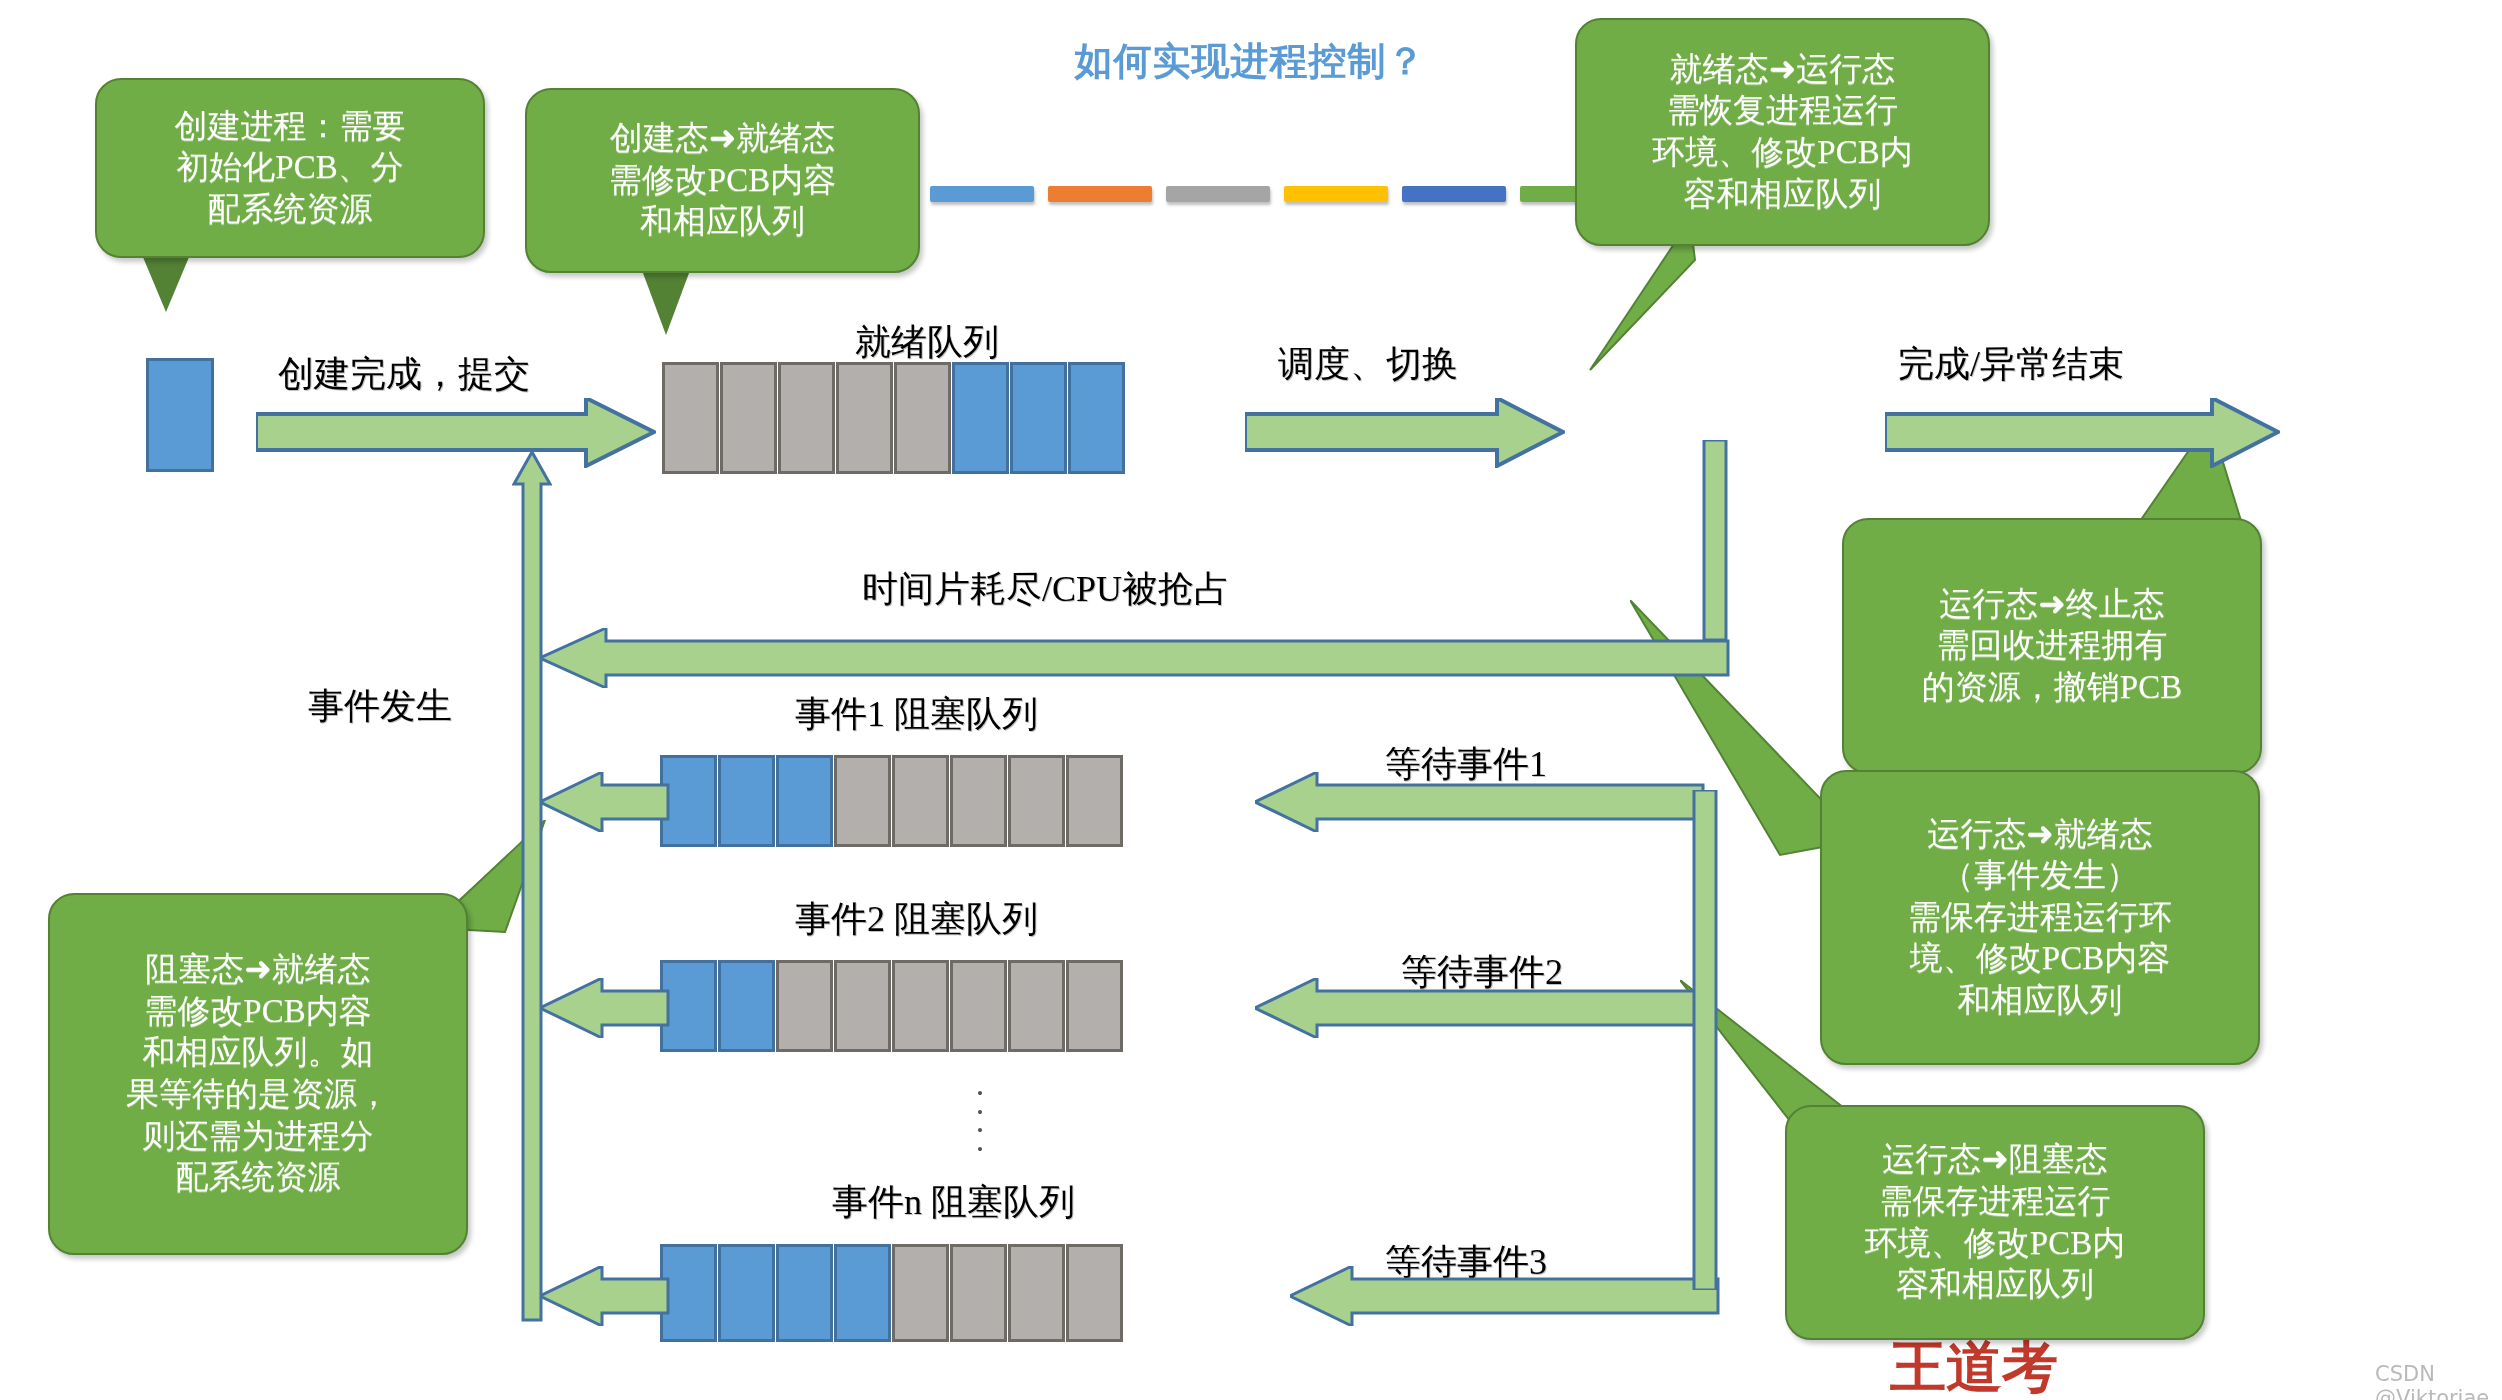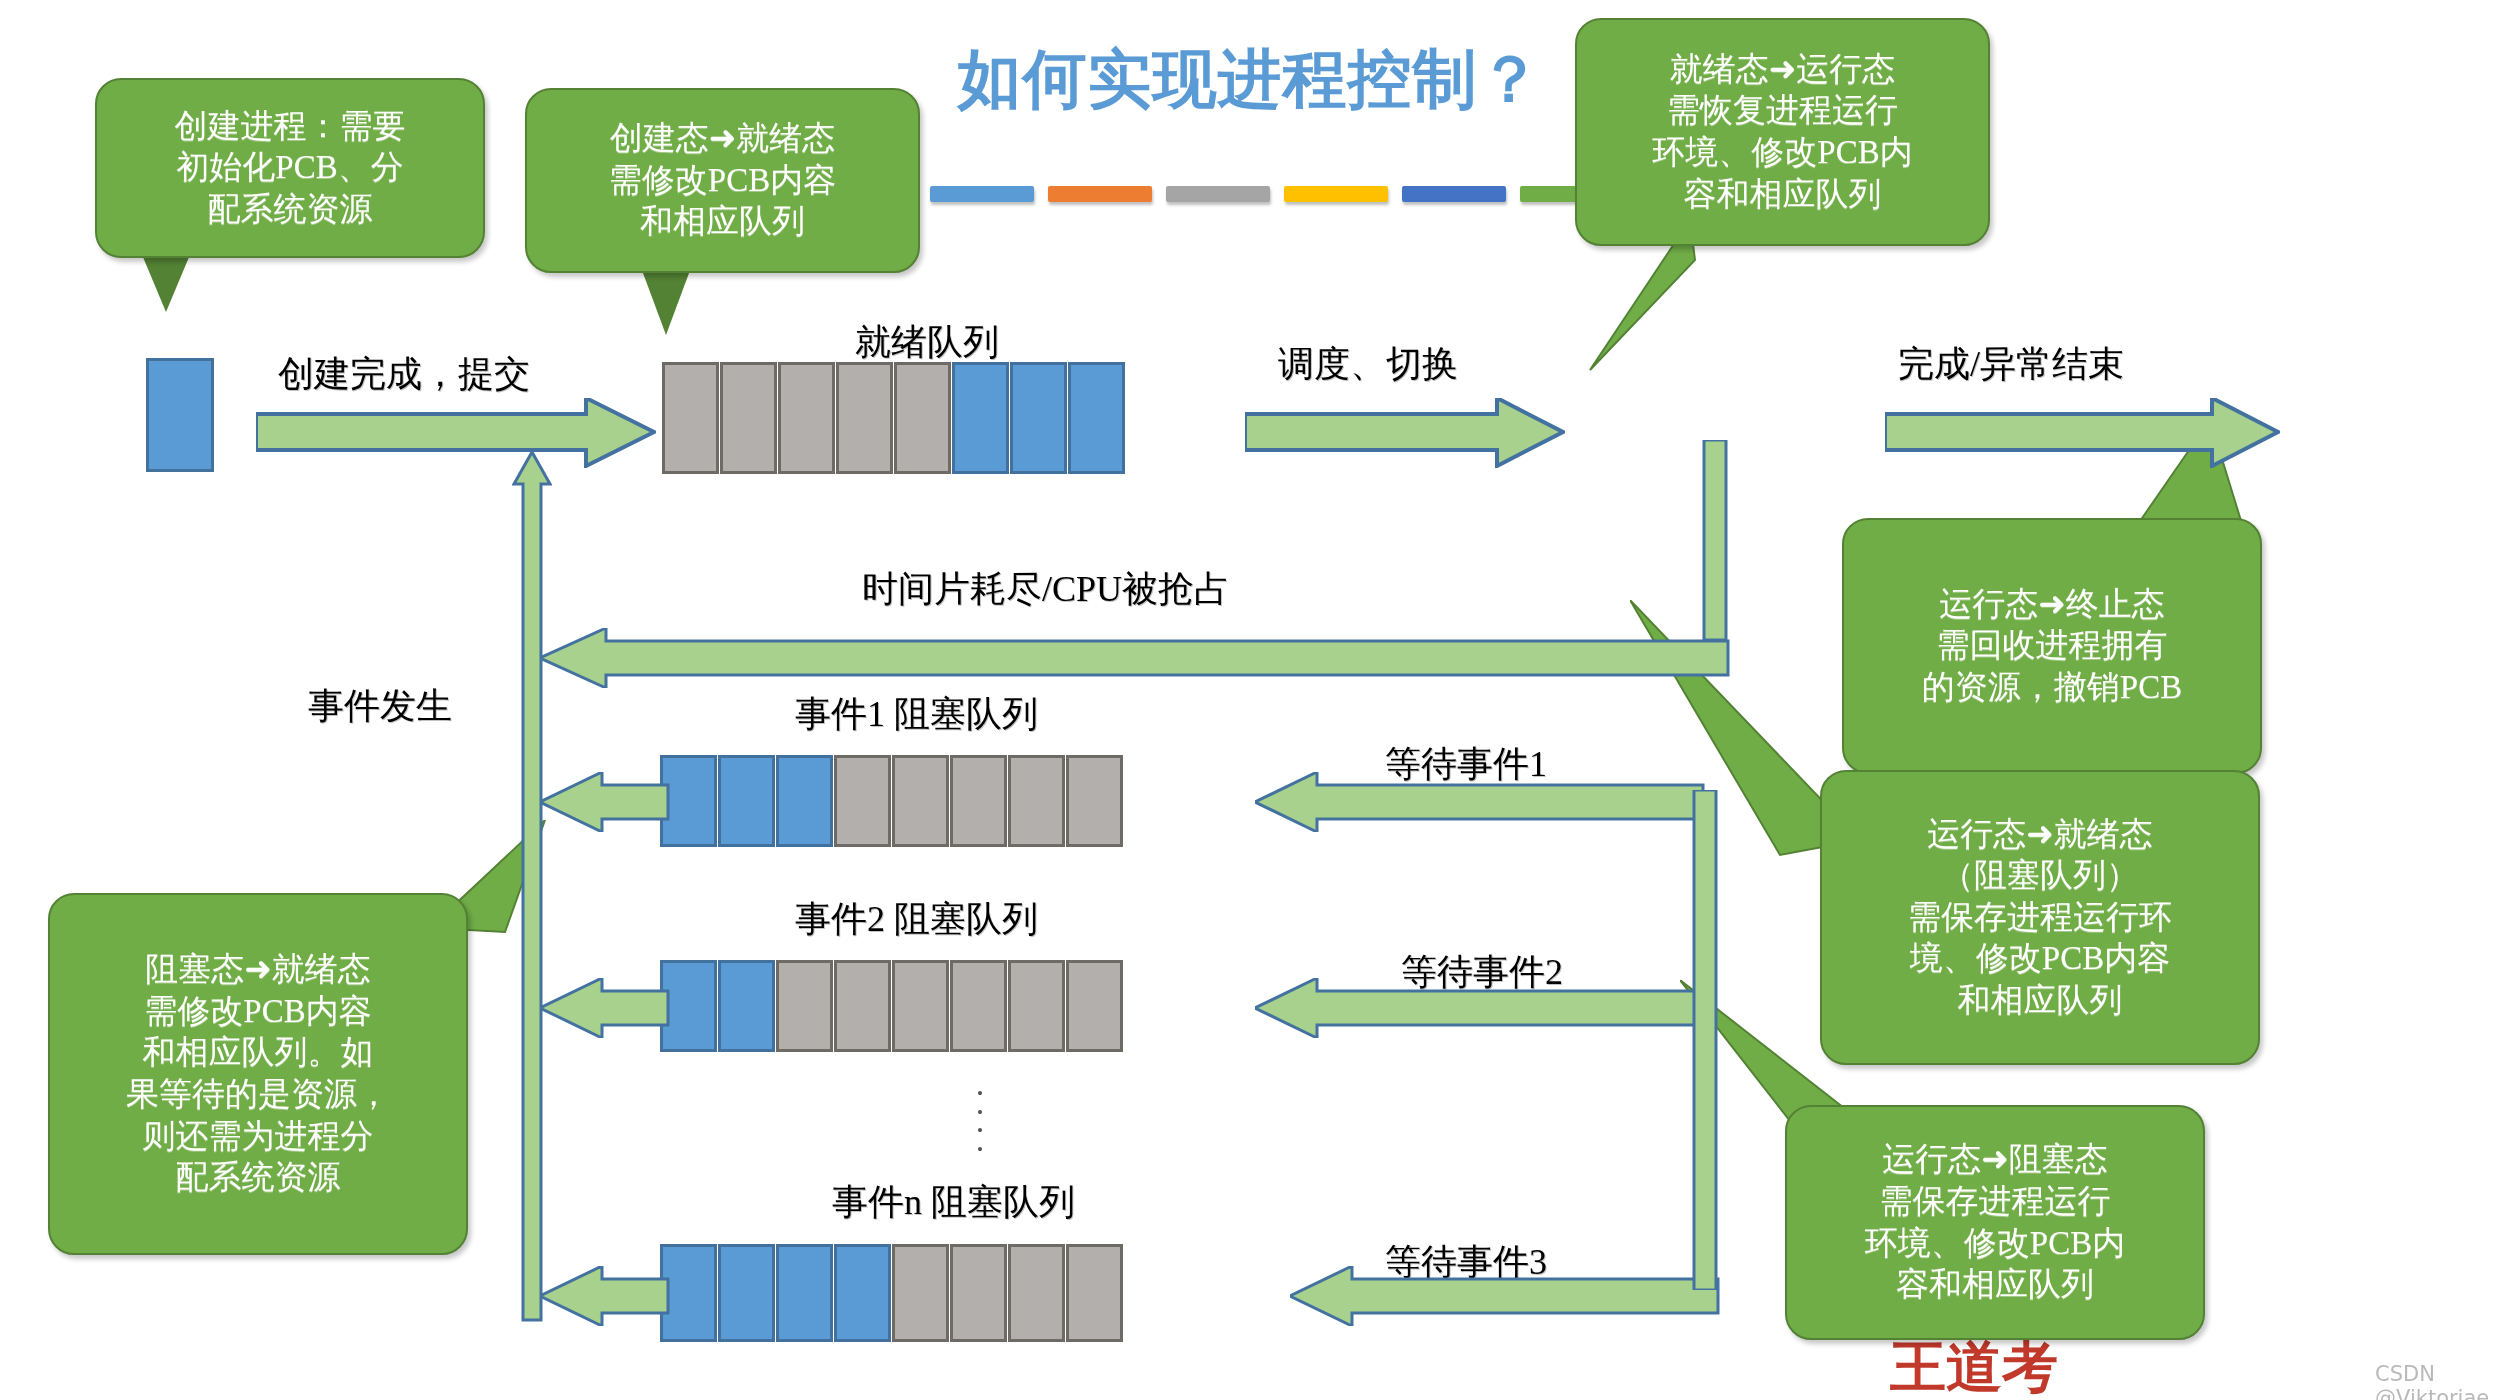--- a/index.html
+++ b/index.html
@@ -6,21 +6,21 @@
   body{width:2502px;height:1400px;position:relative;overflow:hidden;
        font-family:"Liberation Serif","DejaVu Serif",serif;}
   .stage{position:absolute;left:0;top:0;width:2502px;height:1400px;}
 
   
   .abs{position:absolute;}
 
   
   .title{
     position:absolute;left:930px;top:36px;width:640px;
-    font-size:64px;color:#5b9bd5;font-weight:bold;letter-spacing:1px;
+    font-size:38px;color:#5b9bd5;font-weight:bold;letter-spacing:1px;
     text-align:center;white-space:nowrap;
     font-family:"Liberation Serif","DejaVu Serif",serif;
   }
   .colorbar{position:absolute;top:186px;left:930px;width:640px;height:18px;}
   .colorbar span{position:absolute;top:0;height:16px;border-radius:2px;
      box-shadow:1px 3px 3px rgba(0,0,0,.25);}
 
   
   .callout{
     position:absolute;
@@ -118,21 +118,21 @@
     <span>运行态➜终止态
 需回收进程拥有
 的资源，撤销PCB</span>
   </div>
 
   <svg class="abs" style="left:1630px;top:600px;" width="250" height="260" viewBox="0 0 250 260">
     <polygon points="0,0 230,240 150,255" fill="#70ad47" stroke="#548235" stroke-width="2"></polygon>
   </svg>
   <div class="callout" style="left:1820px;top:770px;width:440px;height:295px;">
     <span>运行态➜就绪态
-（阻塞队列）
+（事件发生）
 需保存进程运行环
 境、修改PCB内容
 和相应队列</span>
   </div>
 
   <svg class="abs" style="left:1680px;top:980px;" width="260" height="220" viewBox="0 0 260 220">
     <polygon points="0,0 250,195 160,205" fill="#70ad47" stroke="#548235" stroke-width="2"></polygon>
   </svg>
   <div class="callout" style="left:1785px;top:1105px;width:420px;height:235px;">
     <span>运行态➜阻塞态

